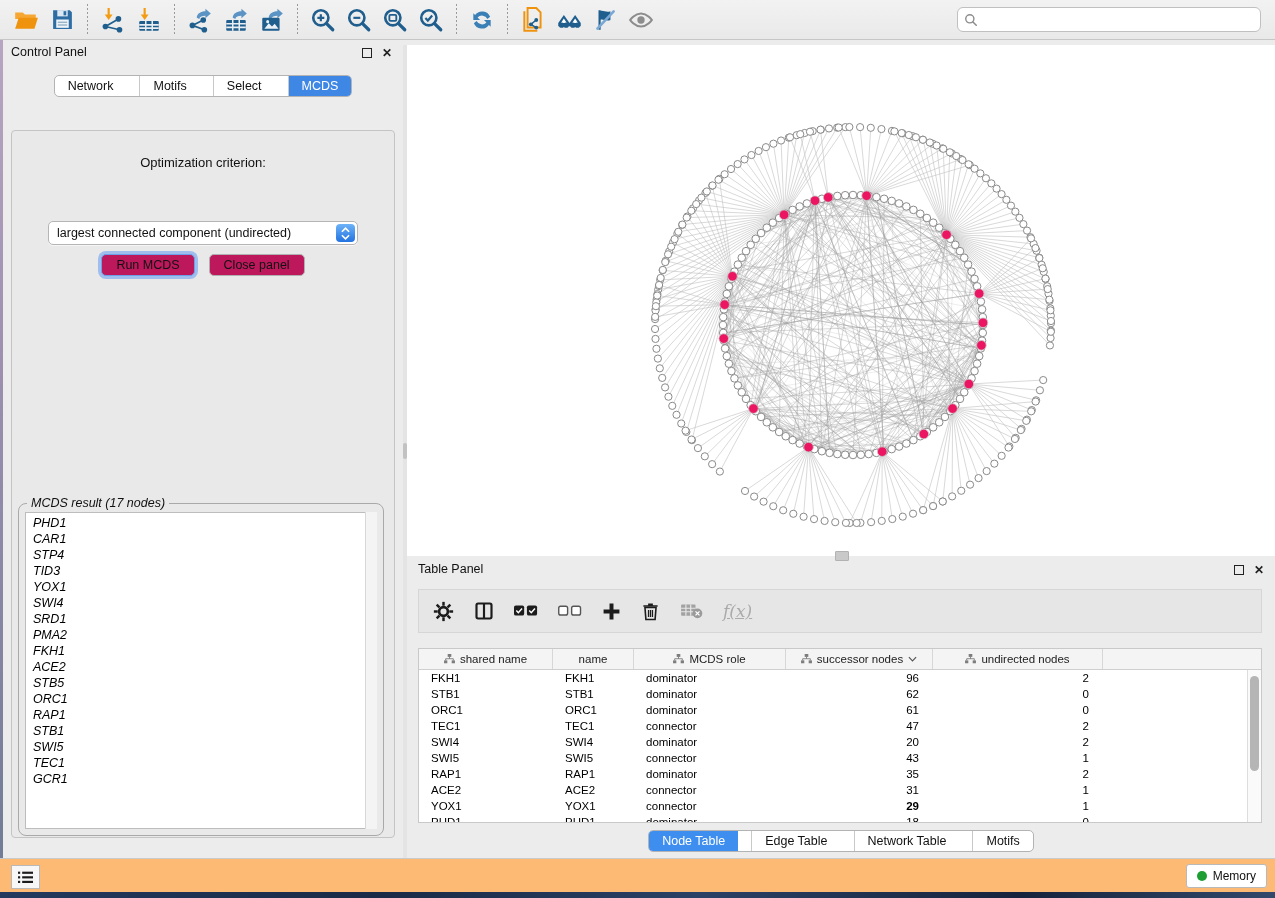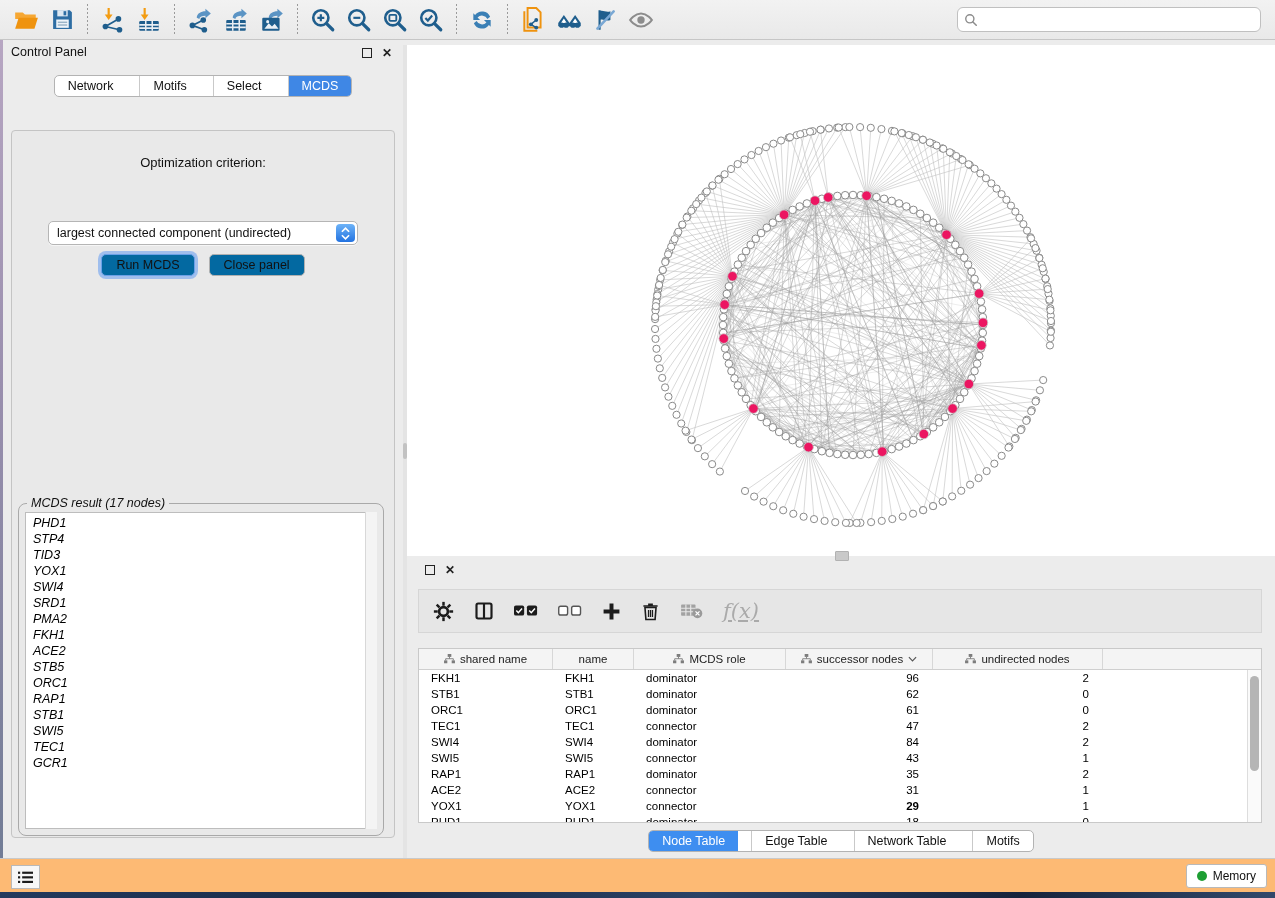--- a/index.html
+++ b/index.html
@@ -26,21 +26,21 @@
   .seg:first-child{border-left:none;}
   .seg.selected{background:#3f87e5;color:#fff;}
   .cp-tabs-row{display:flex;justify-content:center;margin-top:8px;position:relative;z-index:2;}
   .cp-pane{position:absolute;left:8px;right:8px;top:85px;bottom:22px;background:#e9e9e9;border:1px solid #c4c4c4;border-radius:4px;}
   .opt-label{text-align:center;margin-top:24px;font-size:13px;color:#111;}
   .dropdown{position:absolute;left:36px;right:36px;top:90px;height:22px;background:#fff;border:1px solid #b5b5b5;border-radius:5px;display:flex;align-items:center;box-shadow:0 1px 0 rgba(255,255,255,.6);}
   .dropdown .dval{flex:1;font-size:12.5px;padding:0 8px;color:#111;white-space:nowrap;overflow:hidden;}
   .dd-stepper{width:19px;height:18px;margin-right:2px;border-radius:4px;background:linear-gradient(#6db3f8,#2272e0);display:flex;flex-direction:column;align-items:center;justify-content:center;gap:1px;}
   .dd-stepper svg{display:block;}
   .btn-row{position:absolute;left:0;right:0;top:123px;display:flex;justify-content:center;gap:14px;}
-  .pbtn{background:#0369a1;border:1px solid #b0b0b0;border-radius:5px;font-size:12.5px;padding:3px 14px;color:#111;font-family:"Liberation Sans",sans-serif;}
+  .pbtn{background:#be185d;border:1px solid #b0b0b0;border-radius:5px;font-size:12.5px;padding:3px 14px;color:#111;font-family:"Liberation Sans",sans-serif;}
   .pbtn.focused{box-shadow:0 0 0 3px rgba(98,155,240,.55);border-color:#6ba1e8;}
   .groupbox{position:absolute;left:6px;right:10px;top:372px;bottom:1px;border:1px solid #a9a9a9;border-radius:8px;font-style:italic;}
   .groupbox .gb-label{position:absolute;top:-8px;left:8px;background:#e9e9e9;padding:0 4px;font-size:12.5px;color:#111;}
   .mcds-list{position:absolute;left:6px;right:6px;top:8px;bottom:6px;background:#fff;border:1px solid #bdbdbd;overflow:hidden;}
   .mcds-scroll{position:absolute;top:0;bottom:0;right:0;width:11px;background:#f4f4f4;border-left:1px solid #d8d8d8;}
   .mcds-item{font-size:12.5px;line-height:16px;padding:0 0 0 7px;color:#000;}
   
   .v-splitter{position:absolute;left:403px;top:45px;width:4px;height:815px;background:#e4e4e4;}
   .v-grip{position:absolute;left:0;top:398px;width:4px;height:16px;background:#c2c2c2;border-radius:2px;}
   .h-splitter{position:absolute;left:407px;top:556px;width:868px;height:6px;background:#ececec;}
@@ -49,21 +49,21 @@
   .net-window{position:absolute;left:407px;top:45px;width:868px;height:511px;background:#fff;}
   .net-titlebar{height:17px;background:linear-gradient(#efefef,#dedede);border-bottom:1px solid #b8b8b8;display:flex;align-items:center;position:relative;}
   .traffic{display:flex;gap:7px;margin-left:8px;}
   .tl{width:11px;height:11px;border-radius:50%;}
   .net-title{position:absolute;left:0;right:0;text-align:center;font-size:12px;color:#222;}
   .net-canvas{position:absolute;left:0;top:17px;width:868px;height:494px;background:#fff;overflow:hidden;}
   
   .table-panel{position:absolute;left:407px;top:562px;width:868px;height:298px;background:#ececec;}
   .tp-toolbar{position:absolute;left:11px;right:13px;top:27px;height:44px;background:#e6e6e6;border:1px solid #d6d6d6;display:flex;align-items:center;gap:20px;padding:0 14px;box-sizing:border-box;}
   .tp-ico{display:flex;align-items:center;justify-content:center;}
-  .fx{font-family:"DejaVu Serif",serif;font-style:italic;font-size:21px;color:#aaa;text-decoration:underline;}
+  .fx{font-family:"DejaVu Serif",serif;font-style:italic;font-size:17px;color:#aaa;text-decoration:underline;}
   .ntable{position:absolute;left:11px;right:13px;top:79px;bottom:37px;background:#fff;border:1px solid #c9c9c9;overflow:hidden;margin-top:7px;}
   .thead{display:flex;height:20px;background:#f4f4f4;border-bottom:1px solid #cfcfcf;}
   .th{display:flex;align-items:center;justify-content:center;gap:5px;font-size:11.5px;color:#222;border-right:1px solid #d7d7d7;box-sizing:border-box;background:#f4f4f4;}
   .trow{display:flex;height:16px;}
   .td{font-size:11.5px;color:#000;line-height:16px;box-sizing:border-box;padding-left:12px;white-space:nowrap;overflow:hidden;}
   .td.num{text-align:right;padding-left:0;padding-right:14px;}
   .tbl-scroll{position:absolute;top:21px;bottom:0;right:0;width:13px;background:#fafafa;border-left:1px solid #ddd;}
   .tbl-thumb{position:absolute;left:2px;top:6px;width:9px;height:95px;background:#b5b5b5;border-radius:5px;}
   .tp-tabs-row{position:absolute;left:0;right:0;bottom:8px;display:flex;justify-content:center;}
   .tp-tabs-row .seg.selected{background:#3e8ef0;}
@@ -256,20 +256,21 @@
         </span>
       </div>
       <div class="btn-row">
         <button class="pbtn focused">Run MCDS</button>
         <button class="pbtn">Close panel</button>
       </div>
       <div class="groupbox">
         <span class="gb-label">MCDS result (17 nodes)</span>
         <div class="mcds-list" id="mcds-list">
             <div class="mcds-item" style="margin-top: 2px;">PHD1</div>
+            <div class="mcds-item">CAR1</div>
             <div class="mcds-item">STP4</div>
             <div class="mcds-item">TID3</div>
             <div class="mcds-item">YOX1</div>
             <div class="mcds-item">SWI4</div>
             <div class="mcds-item">SRD1</div>
             <div class="mcds-item">PMA2</div>
             <div class="mcds-item">FKH1</div>
             <div class="mcds-item">ACE2</div>
             <div class="mcds-item">STB5</div>
             <div class="mcds-item">ORC1</div>
@@ -1137,20 +1138,21 @@
           <circle cx="316.71215360212443" cy="276.5887002247949" r="4.8" fill="#ec1561" stroke="#c8c8c8" stroke-width="0.8"></circle>
         </svg></div>
   </div>
 
   <div class="h-splitter">
       <div class="h-grip"></div>
     </div>
 
   <div class="table-panel">
     <div class="panel-titlebar" style="padding-left:11px;">
+      <span class="ttl">Table Panel</span>
       <span class="winbtn">
           <span class="float-glyph"></span>
         </span>
       <span class="winbtn x-glyph">✕</span>
     </div>
     <div class="tp-toolbar">
       <span class="tp-ico">
         <svg width="21" height="21" viewBox="0 0 24 24">
             <g fill="#1c1c1c">
               <circle cx="12" cy="12" r="5" fill="none" stroke="#1c1c1c" stroke-width="3"></circle>
@@ -1290,21 +1292,21 @@
             <div class="td" style="width: 134px;">TEC1</div>
             <div class="td" style="width: 81px;">TEC1</div>
             <div class="td" style="width: 152px;">connector</div>
             <div class="td num" style="width: 147px;">47</div>
             <div class="td num" style="width: 170px;">2</div>
           </div>
           <div class="trow">
             <div class="td" style="width: 134px;">SWI4</div>
             <div class="td" style="width: 81px;">SWI4</div>
             <div class="td" style="width: 152px;">dominator</div>
-            <div class="td num" style="width: 147px;">84</div>
+            <div class="td num" style="width: 147px;">20</div>
             <div class="td num" style="width: 170px;">2</div>
           </div>
           <div class="trow">
             <div class="td" style="width: 134px;">SWI5</div>
             <div class="td" style="width: 81px;">SWI5</div>
             <div class="td" style="width: 152px;">connector</div>
             <div class="td num" style="width: 147px;">43</div>
             <div class="td num" style="width: 170px;">1</div>
           </div>
           <div class="trow">

